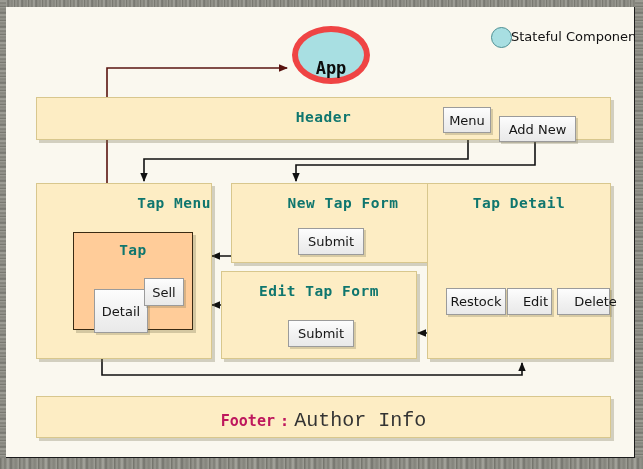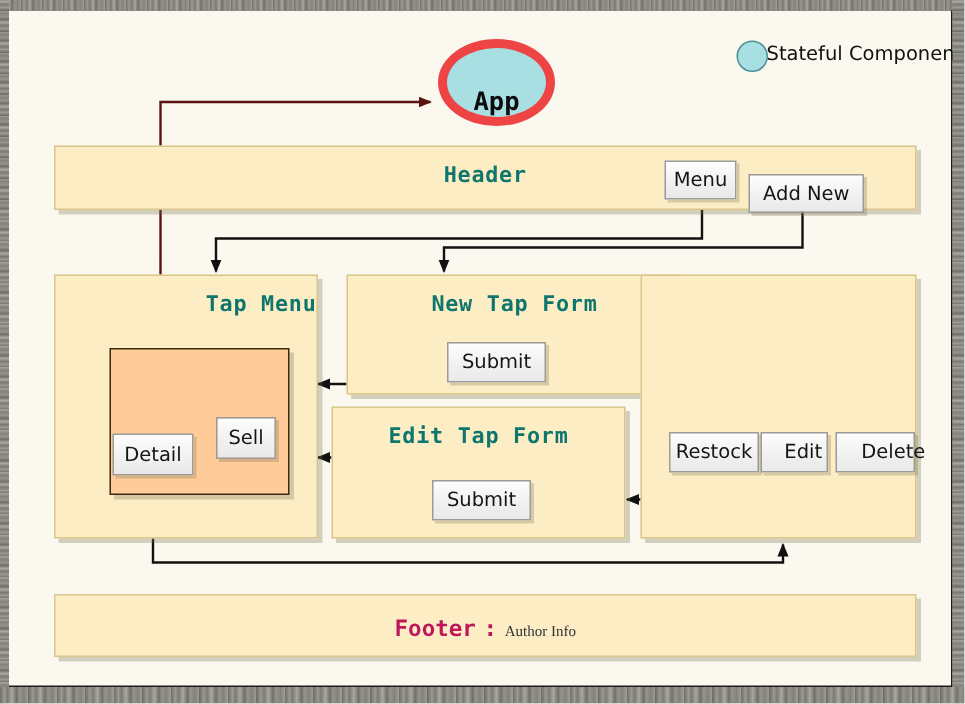--- a/index.html
+++ b/index.html
@@ -138,22 +138,22 @@
     text-align: center;
     white-space: nowrap;
   }
   .ftr-bold {
     font-family: "DejaVu Sans Mono", monospace;
     font-weight: bold;
     font-size: 15px;
     color: #be185d;
   }
   .ftr-norm {
-    font-family: Liberation Serif, serif;
-    font-size: 10px;
+    font-family: Liberation Mono, monospace;
+    font-size: 20px;
     color: #333333;
   }
   #edges {
     position: absolute;
     left: 0; top: 0;
     width: 643px; height: 469px;
     pointer-events: none;
   }
 </style>
 </head>
@@ -203,36 +203,38 @@
     <div class="panel" style="left:30px; top:90px; width:575px; height:43px;">
       <div class="panel-title" style="position:absolute; left:0; right:0; top:11px;">Header</div>
       <div class="btn" style="left:406px; top:9px; width:48px; height:26px;">Menu</div>
       <div class="btn" style="left:462px; top:18px; width:77px; height:26px;">Add New</div>
     </div>
 
     <div class="panel" style="left:30px; top:176px; width:176px; height:176px;">
       <div class="panel-title" style="position:absolute; left:16px; right:0; top:11px;text-align:right;">Tap Menu</div>
 
       <div class="tapbox" style="left:36px; top:48px; width:120px; height:98px;">
-        <div class="btn" style="left:1px; top:56px; width:54px; height:28px;">Detail</div>
+        <div class="panel-title" style="position:absolute; left:0; right:0; top:9px;">Tap</div>
+        <div class="btn" style="left:20px; top:56px; width:54px; height:44px;">Detail</div>
         <div class="btn" style="left:70px; top:45px; width:40px; height:28px;">Sell</div>
       </div>
     </div>
 
     <div class="panel" style="left:225px; top:176px; width:224px; height:80px;">
       <div class="panel-title" style="position:absolute; left:0; right:0; top:11px;">New Tap Form</div>
       <div class="btn" style="left:66px; top:44px; width:66px; height:27px;">Submit</div>
     </div>
 
     <div class="panel" style="left:215px; top:264px; width:196px; height:88px;padding-left:37px;">
       <div class="panel-title" style="position:absolute; left:0; right:0; top:11px;">Edit Tap Form</div>
       <div class="btn" style="left:66px; top:48px; width:66px; height:27px;">Submit</div>
     </div>
 
     <div class="panel" style="left:421px; top:176px; width:184px; height:176px;">
+      <div class="panel-title" style="position:absolute; left:0; right:0; top:11px;">Tap Detail</div>
       <div class="btn" style="left:18px; top:104px; width:60px; height:27px;">Restock</div>
       <div class="btn" style="left:79px; top:104px; width:45px; height:27px;padding-left:12px;">Edit</div>
       <div class="btn" style="left:129px; top:104px; width:53px; height:27px;padding-left:24px;">Delete</div>
     </div>
 
     <div class="panel" style="left:30px; top:389px; width:575px; height:42px;">
       <div id="footer-text">
         <span class="ftr-bold">Footer</span>
         <span class="ftr-bold">:</span>
         <span class="ftr-norm">Author Info</span>

